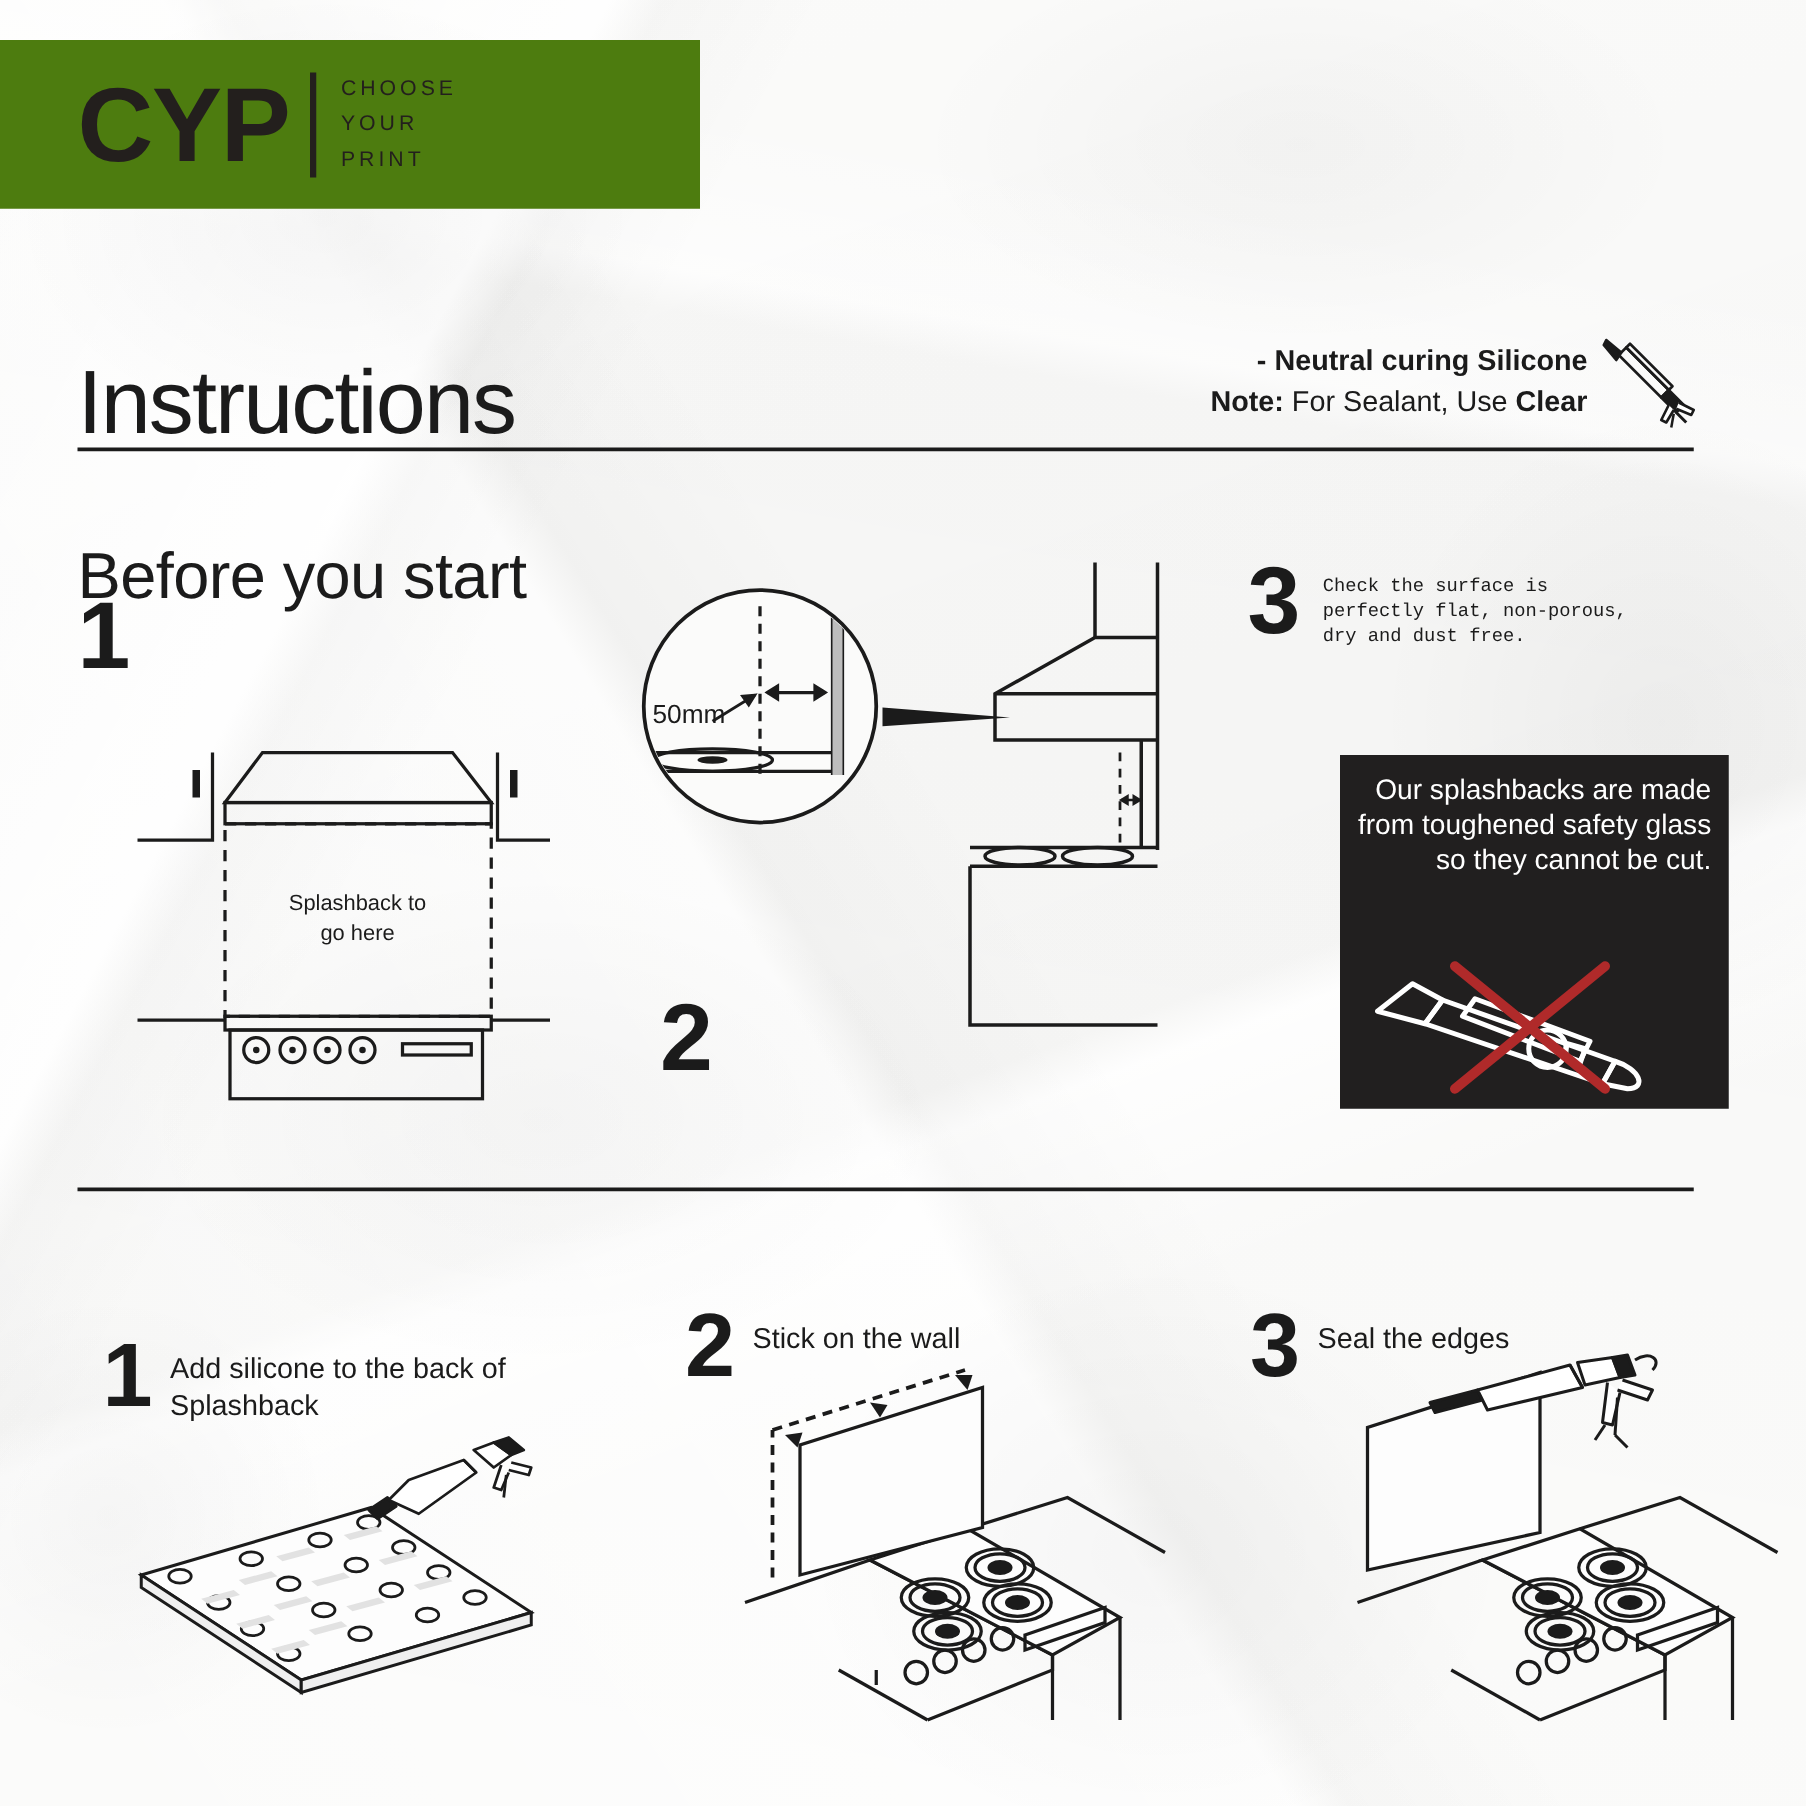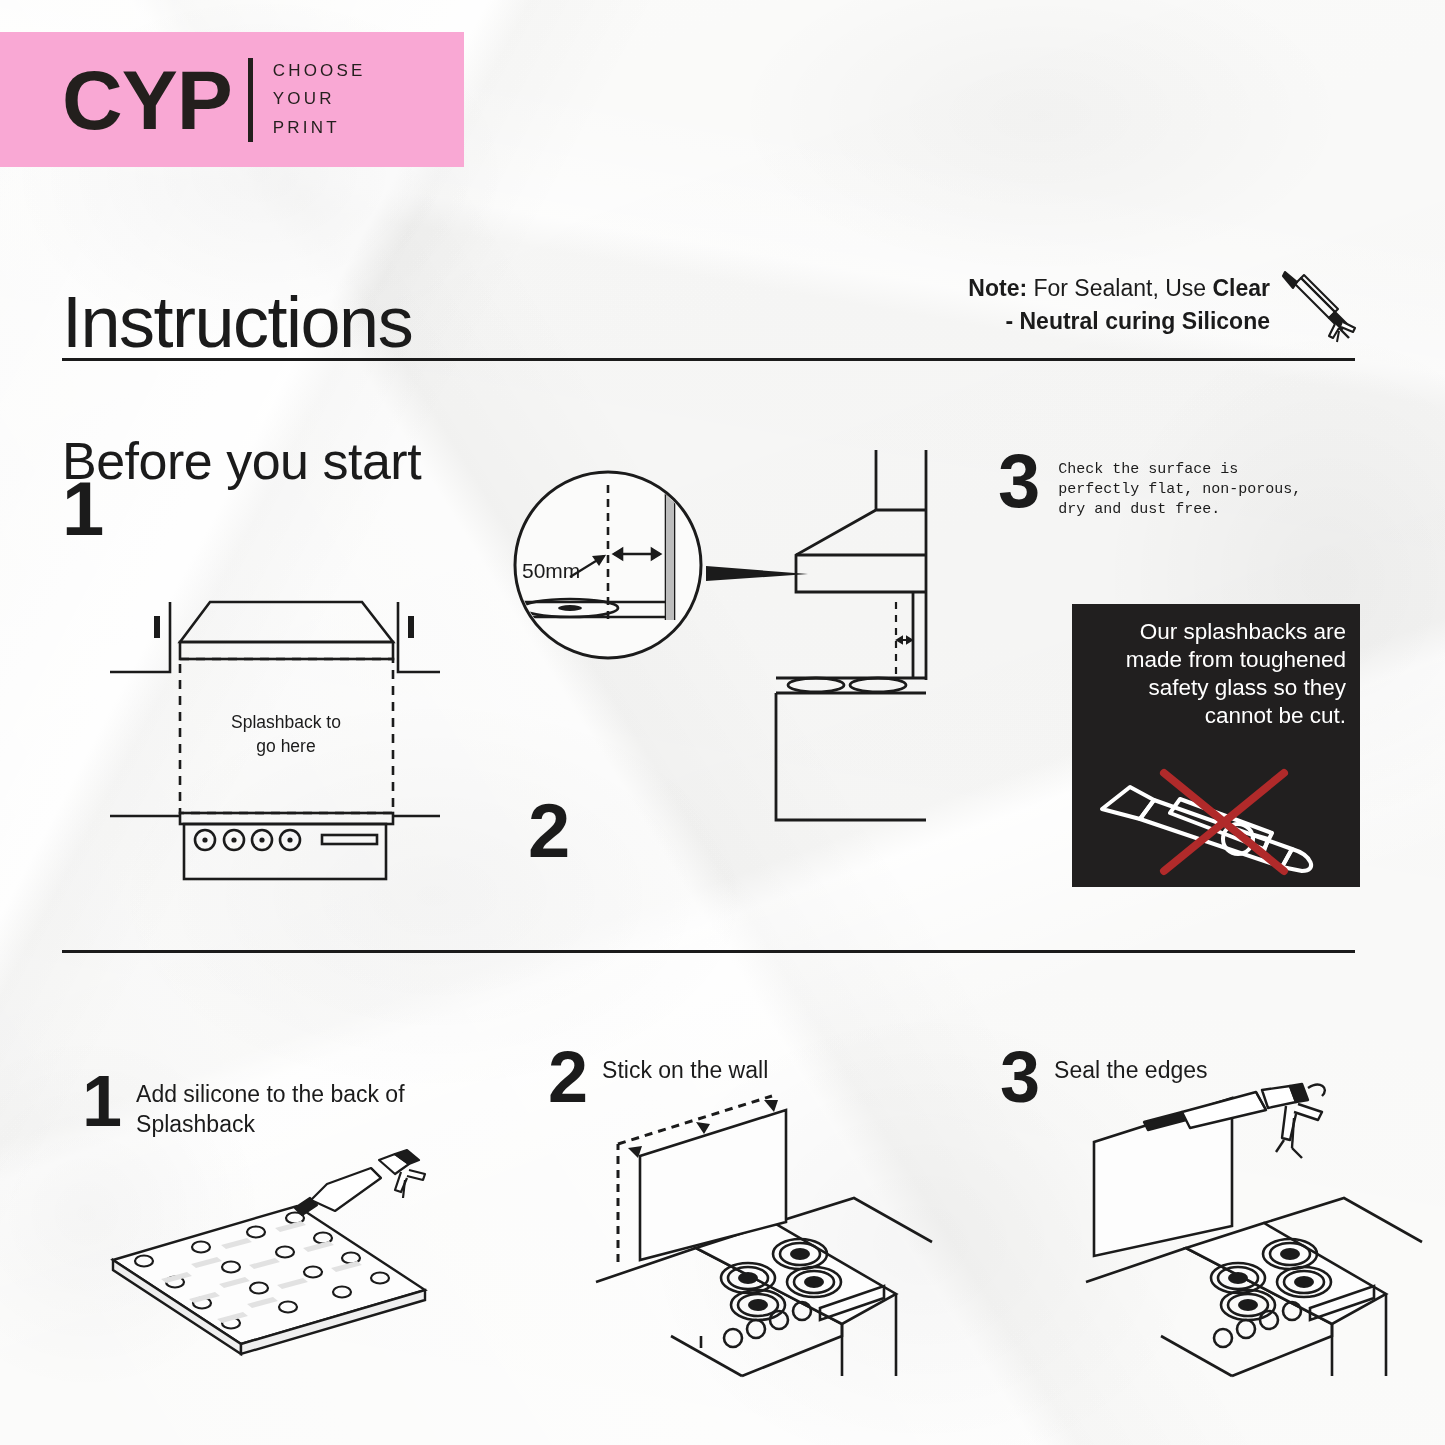--- a/index.html
+++ b/index.html
@@ -25,22 +25,22 @@
       linear-gradient(58deg,  rgba(255,255,255,0) 0%, rgba(255,255,255,.7) 44%, rgba(0,0,0,.02) 46%, rgba(255,255,255,0) 54%),
       linear-gradient(160deg, rgba(255,255,255,0) 0%, rgba(0,0,0,.016) 58%, rgba(255,255,255,.8) 60%, rgba(255,255,255,0) 70%),
       linear-gradient(10deg,  rgba(255,255,255,0) 0%, rgba(0,0,0,.014) 76%, rgba(255,255,255,.7) 78%, rgba(255,255,255,0) 86%),
       #fbfbfa;
     pointer-events:none;
   }
   #sheet{position:absolute;inset:0;}
 
   
   #logo-band{
-    position:absolute;left:0;top:32px;width:464px;height:135px;
-    background:#f9a8d4;
+    position:absolute;left:0;top:32px;width:560px;height:135px;
+    background:#4d7c0f;
   }
   #logo-inner{
     position:absolute;left:62px;top:0;height:135px;
     display:flex;align-items:center;
   }
   #logo-mark{
     font-size:84px;font-weight:bold;letter-spacing:-1px;
     color:#231f1d;line-height:1;
     font-family:"Liberation Sans", sans-serif;
   }
@@ -85,20 +85,21 @@
   .apply-num{font-size:72px;font-weight:bold;line-height:.82;margin-right:14px;flex:none;}
   .apply-text{font-size:23px;line-height:1.3;padding-top:8px;}
   #step-a1{left:82px;top:1072px;width:330px;}
   #step-a2{left:548px;top:1048px;width:320px;}
   #step-a3{left:1000px;top:1048px;width:300px;}
 
   
   #info-box{
     position:absolute;left:1072px;top:604px;width:288px;height:283px;
     background:#211f1f;
+    padding-left:23px;
   }
   #info-box-text{
     position:absolute;left:14px;right:14px;top:14px;
     color:#fff;text-align:right;font-size:22.5px;line-height:1.25;
   }
   #info-box-icon{position:absolute;left:24px;bottom:10px;width:240px;height:110px;}
 
   
   .illus{position:absolute;}
   #illus-fit{left:110px;top:588px;width:330px;height:300px;}
@@ -124,24 +125,24 @@
         <div>CHOOSE</div>
         <div>YOUR</div>
         <div>PRINT</div>
       </div>
     </div>
   </div>
 
   <h1 id="page-title">Instructions</h1>
 
   <div id="note-block">
+    <div><b>- Neutral curing Silicone</b></div>
     <div>
       <b>Note:</b><span> For Sealant, Use </span><b>Clear</b>
     </div>
-    <div><b>- Neutral curing Silicone</b></div>
   </div>
 
   <svg id="note-gun" viewBox="0 0 90 90">
     <g fill="none" stroke="#1b1b1b" stroke-width="2.1" stroke-linejoin="round">
       <path d="M8 14 L20 24 L16 30 L6 18 Z" fill="#1b1b1b"></path>
       <path d="M18 26 L24 20 L58 54 L52 60 Z"></path>
       <path d="M24 20 L27 17 L61 51 L58 54 Z"></path>
       <path d="M52 60 L58 54 L70 66 L64 72 Z" fill="#1b1b1b"></path>
       <path d="M64 72 L72 80" stroke-width="2.4"></path>
       <path d="M58 66 L52 78 L56 80 L62 70" fill="#fff"></path>

